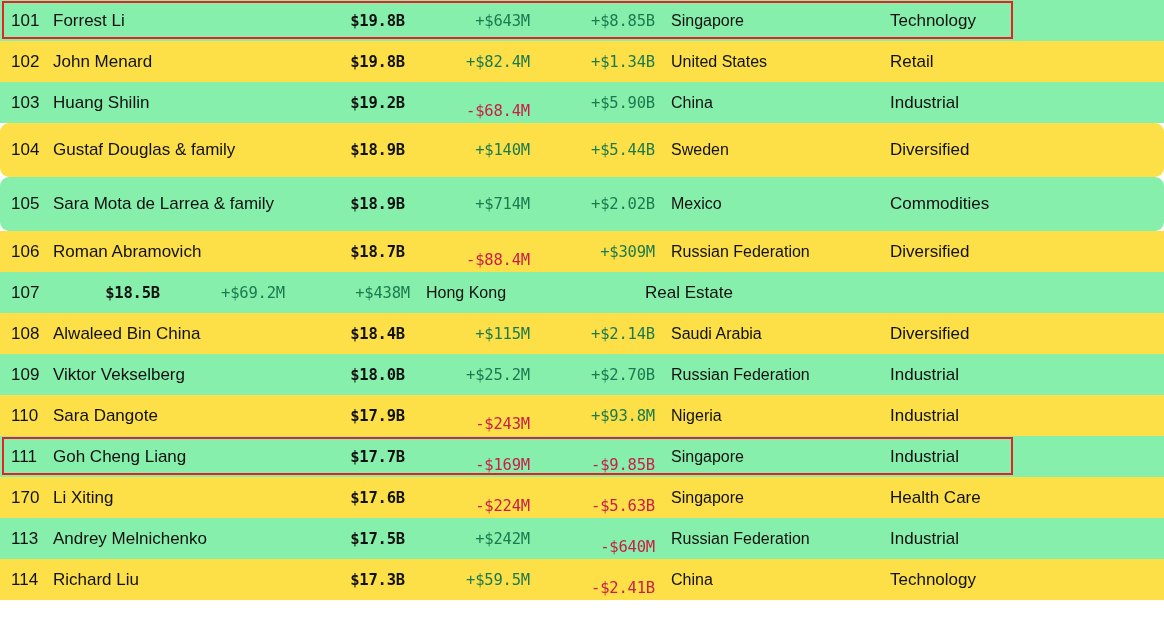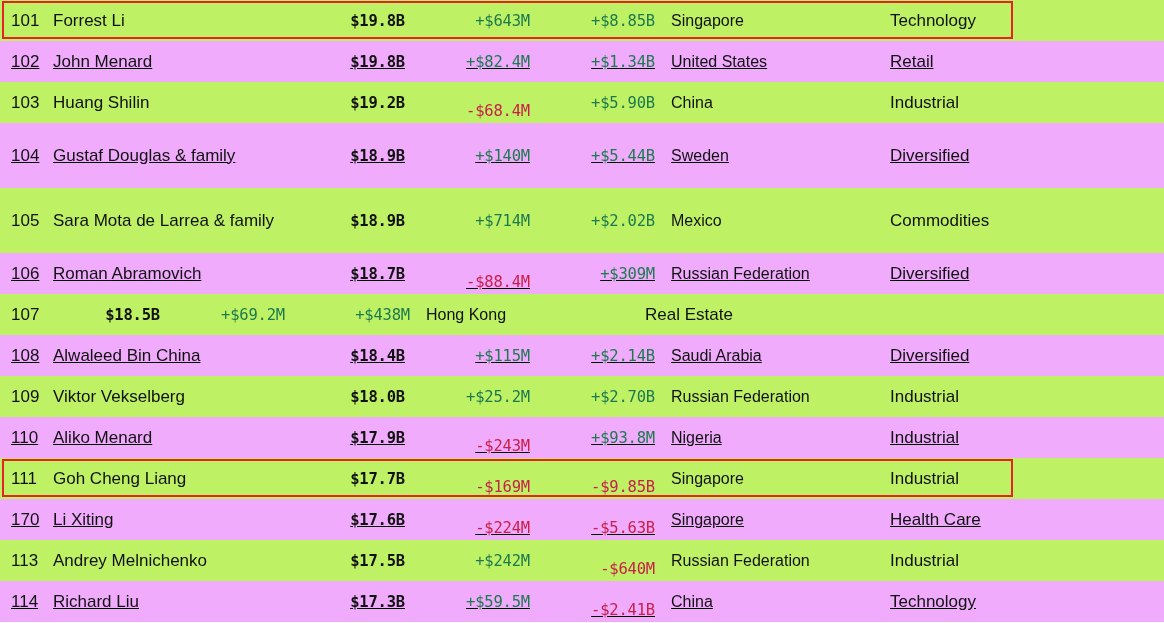--- a/index.html
+++ b/index.html
@@ -19,28 +19,28 @@
     width: 1164px;
     position: relative;
   }
 
   .row {
     position: relative;
     display: flex;
     align-items: center;
     box-sizing: border-box;
     width: 1164px;
-    background: #bef264;
+    background: #86efac;
   }
   .row.stripe {
-    background: #f0abfc;
-    text-decoration: underline;
+    background: #fde047;
   }
   .row.tall {
-    height: 65px;
+    height: 54px;
+    border-radius: 9px;
   }
   .row.normal {
     height: 41px;
   }
 
   
   .row.highlight::after {
     content: "";
     position: absolute;
     left: 2px;
@@ -191,21 +191,21 @@
       <div class="c-rank">109</div>
       <div class="c-name">Viktor Vekselberg</div>
       <div class="c-value">$18.0B</div>
       <div class="c-change pos">+$25.2M</div>
       <div class="c-ytd pos">+$2.70B</div>
       <div class="c-country">Russian Federation</div>
       <div class="c-industry">Industrial</div>
     </div>
     <div class="row normal stripe">
       <div class="c-rank">110</div>
-      <div class="c-name">Aliko Menard</div>
+      <div class="c-name">Sara Dangote</div>
       <div class="c-value">$17.9B</div>
       <div class="c-change neg">-$243M</div>
       <div class="c-ytd pos">+$93.8M</div>
       <div class="c-country">Nigeria</div>
       <div class="c-industry">Industrial</div>
     </div>
     <div class="row normal highlight">
       <div class="c-rank">111</div>
       <div class="c-name">Goh Cheng Liang</div>
       <div class="c-value">$17.7B</div>

